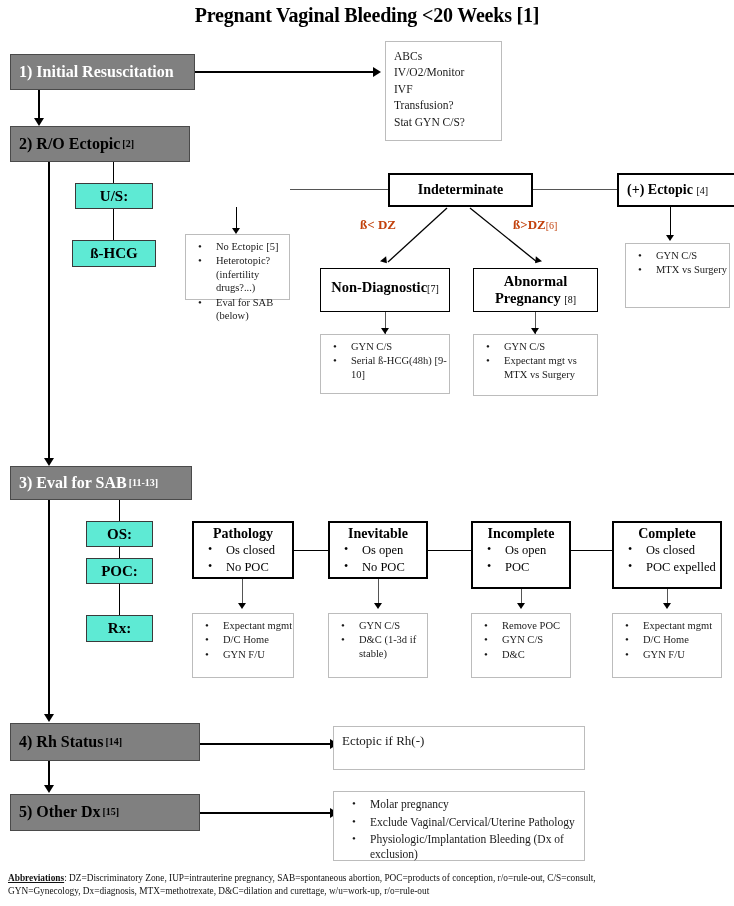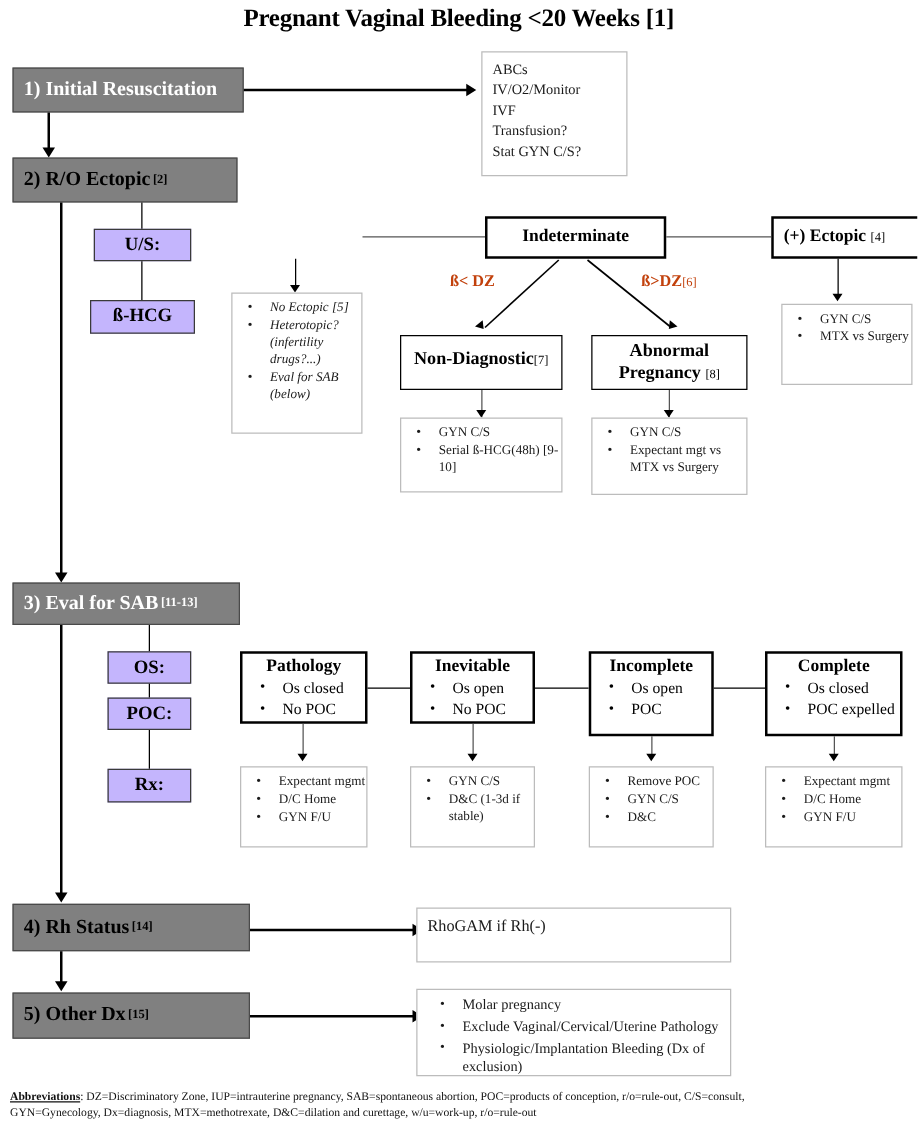--- a/index.html
+++ b/index.html
@@ -52,21 +52,21 @@
   .stage.black { color: #000000; }
   .stage .ref {
     font-size: 10px;
     font-weight: bold;
     vertical-align: baseline;
     margin-left: 2px;
   }
 
   
   .lgray {
-    background: #c4b5fd;
+    background: #5eead4;
     border: 1px solid #3a3a3a;
     font-family: "Liberation Serif", serif;
     font-weight: bold;
     font-size: 15px;
     color: #000;
     display: flex;
     align-items: center;
     justify-content: center;
   }
 
@@ -248,21 +248,21 @@
   <div class="abs node" style="left:617px; top:173px; width:130px; height:34px;">
     <div class="hdr" style="padding-top:7px; text-align:left; padding-left:8px;">
       <span>(+) Ectopic</span>
       <span class="ref">[4]</span>
     </div>
   </div>
 
   <div class="ln vline" style="left:236px; top:207px; height:23px;"></div>
   <div class="arrow-d sm" style="left:232px; top:228px;"></div>
 
-  <div class="abs detail" style="left:185px; top:234px; width:105px; height:113px;font-style:italic;">
+  <div class="abs detail" style="left:185px; top:234px; width:105px; height:66px;">
     <ul class="bl">
       <li>No Ectopic [5]</li>
       <li>Heterotopic? (infertility drugs?...)</li>
       <li>Eval for SAB (below)</li>
     </ul>
   </div>
 
   <div class="ln vline" style="left:670px; top:207px; height:31px;"></div>
   <div class="arrow-d sm" style="left:666px; top:235px;"></div>
 
@@ -412,21 +412,21 @@
   </div>
 
   <div class="abs stage black" style="left:10px; top:723px; width:190px; height:38px;">
     <span>4) Rh Status</span>
       <span class="ref">[14]</span>
   </div>
   <div class="ln hline thick" style="left:200px; top:743px; width:132px;"></div>
   <div class="arrow-r" style="left:330px; top:739px;"></div>
 
   <div class="abs detail plain big" style="left:333px; top:726px; width:252px; height:44px;">
-    <div>RhoGAM if Rh(-)</div>
+    <div>Ectopic if Rh(-)</div>
   </div>
 
   <div class="ln vline thick" style="left:48px; top:761px; height:28px;"></div>
   <div class="arrow-d" style="left:44px; top:785px;"></div>
 
   <div class="abs stage black" style="left:10px; top:794px; width:190px; height:37px;">
     <span>5) Other Dx</span>
       <span class="ref">[15]</span>
   </div>
   <div class="ln hline thick" style="left:200px; top:812px; width:132px;"></div>

